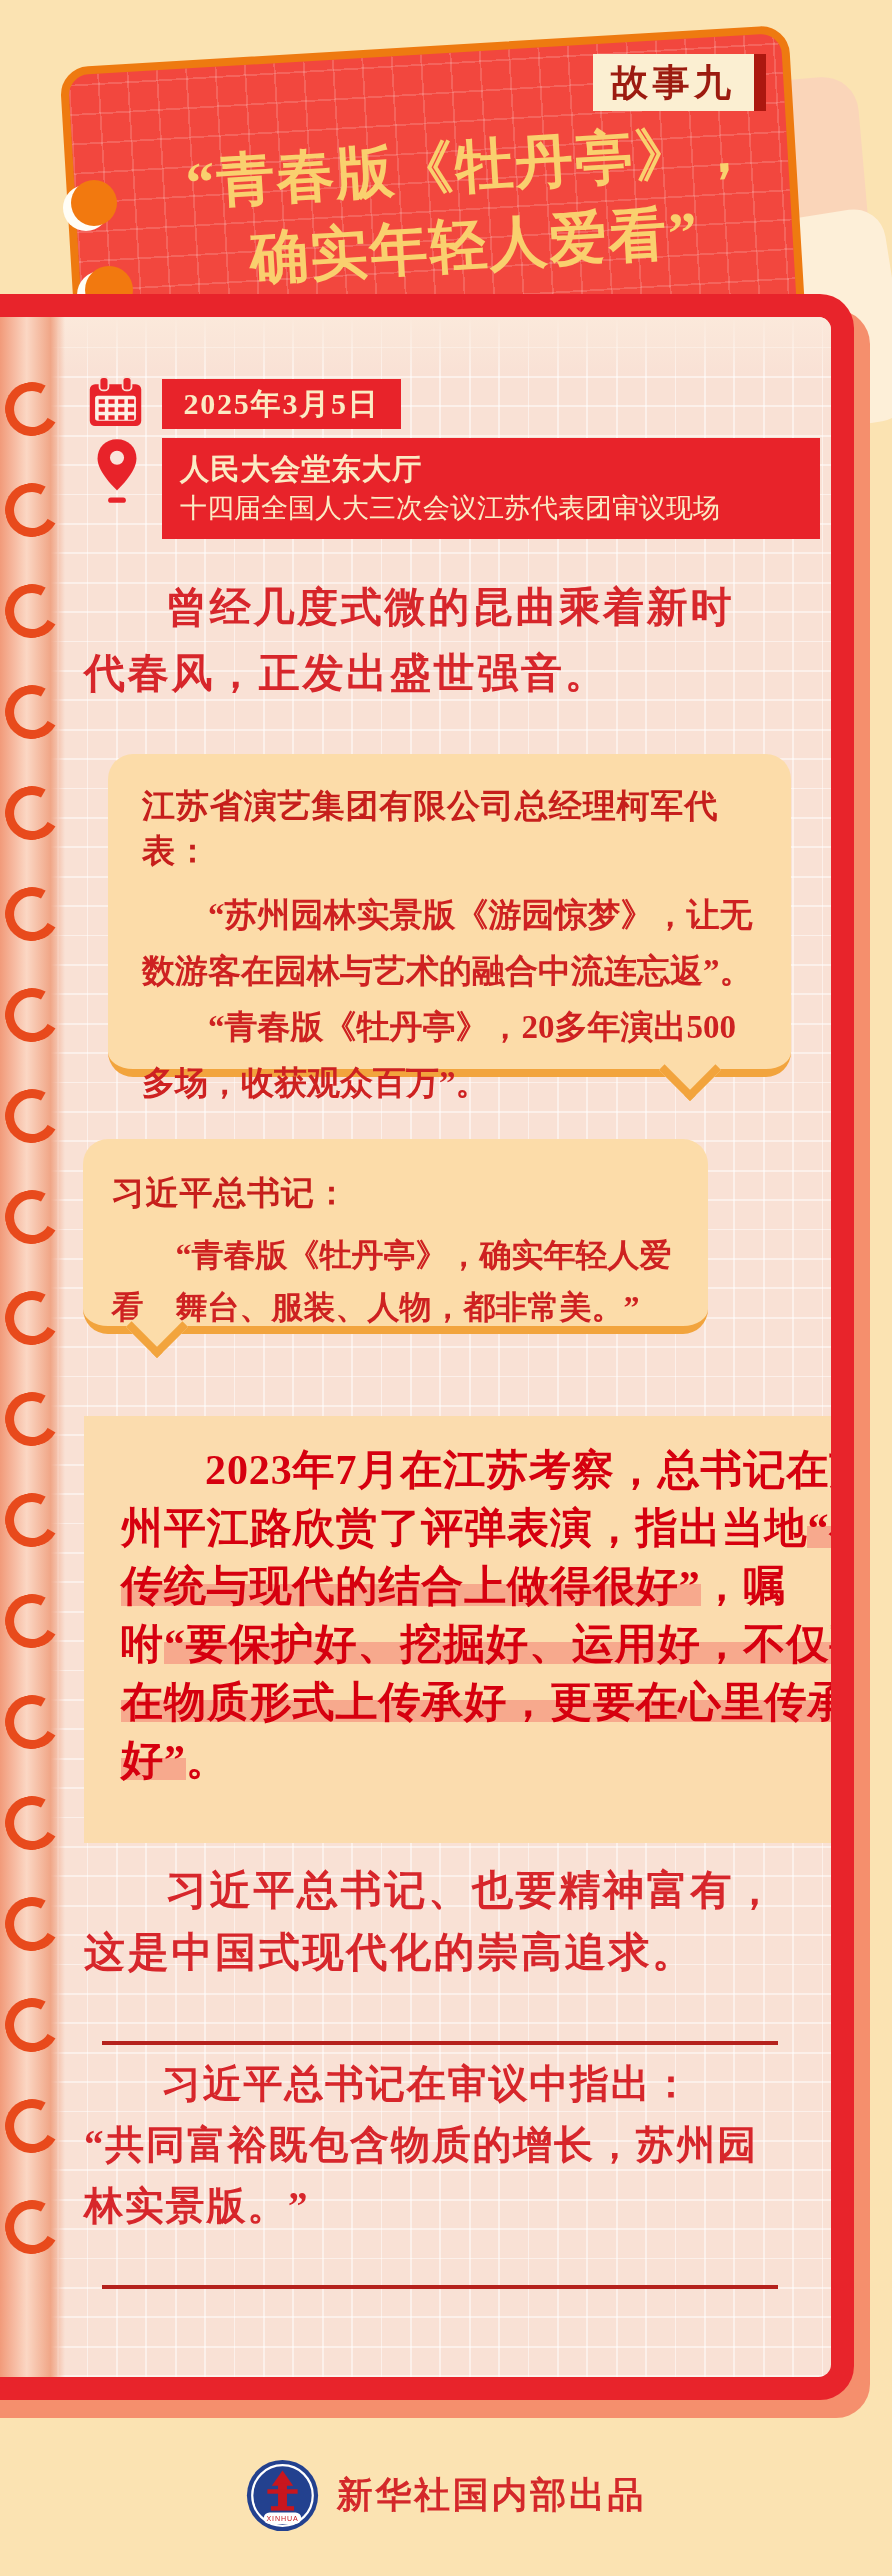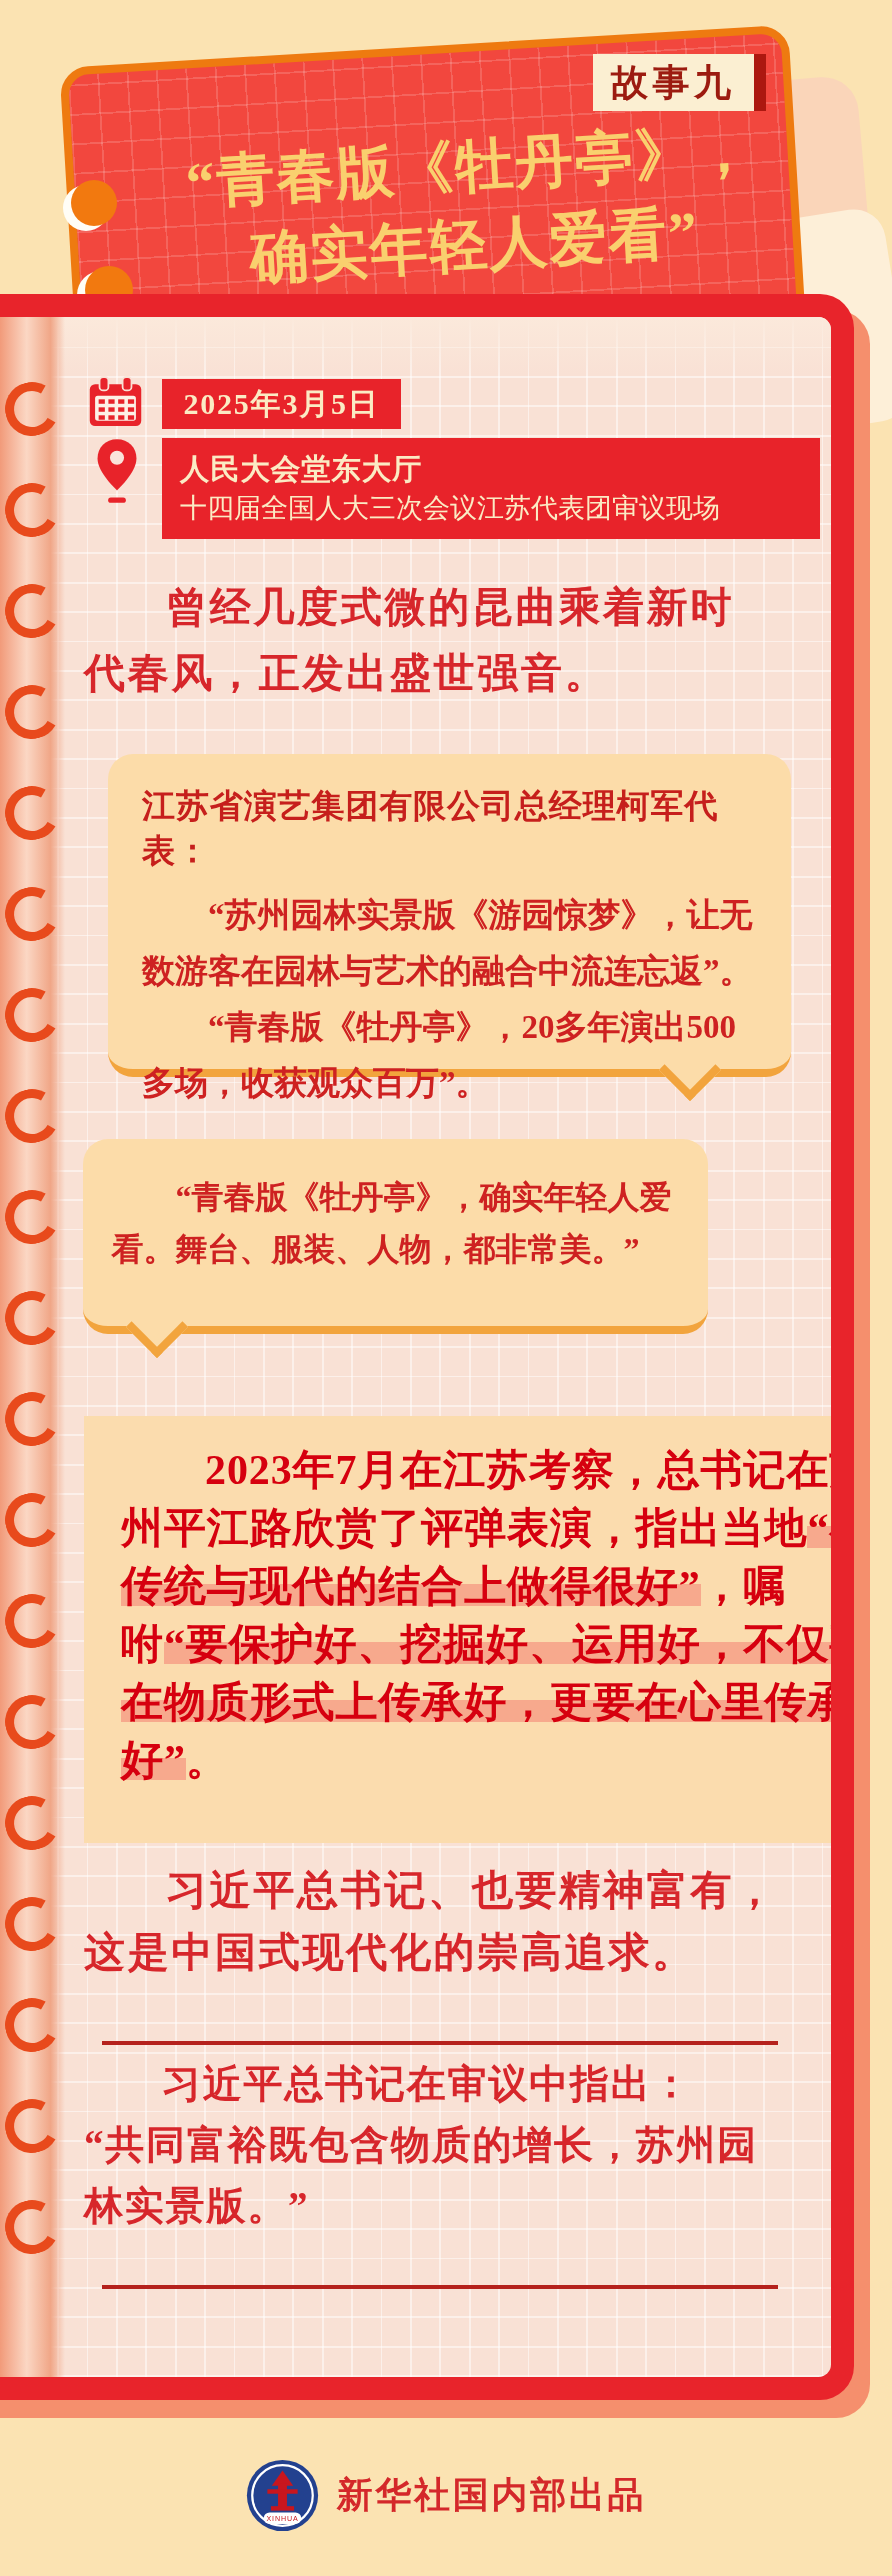--- a/index.html
+++ b/index.html
@@ -183,20 +183,21 @@
         </div>
 
         <div class="abs bubble bubble1">
           <p class="speaker">江苏省演艺集团有限公司总经理柯军代表：</p>
           <p class="b-para">“苏州园林实景版《游园惊梦》，让无数游客在园林与艺术的融合中流连忘返”。</p>
           <p class="b-para">“青春版《牡丹亭》，20多年演出500多场，收获观众百万”。</p>
           <div class="tail"></div>
         </div>
 
         <div class="abs bubble bubble2">
+          <p class="speaker">习近平总书记：</p>
           <p class="b-para">“青春版《牡丹亭》，确实年轻人爱看。舞台、服装、人物，都非常美。”</p>
           <div class="tail"></div>
         </div>
 
         <div class="abs hl-block">
           <p><span>2023年7月在江苏考察，总书记在苏州平江路欣赏了评弹表演，指出当地</span><span class="marked">“在传统与现代的结合上做得很好”</span><span>，嘱咐</span><span class="marked">“要保护好、挖掘好、运用好，不仅要在物质形式上传承好，更要在心里传承好”</span><span>。</span></p>
         </div>
 
         <div class="abs pursuit">习近平总书记、也要精神富有，这是中国式现代化的崇高追求。</div>
 

